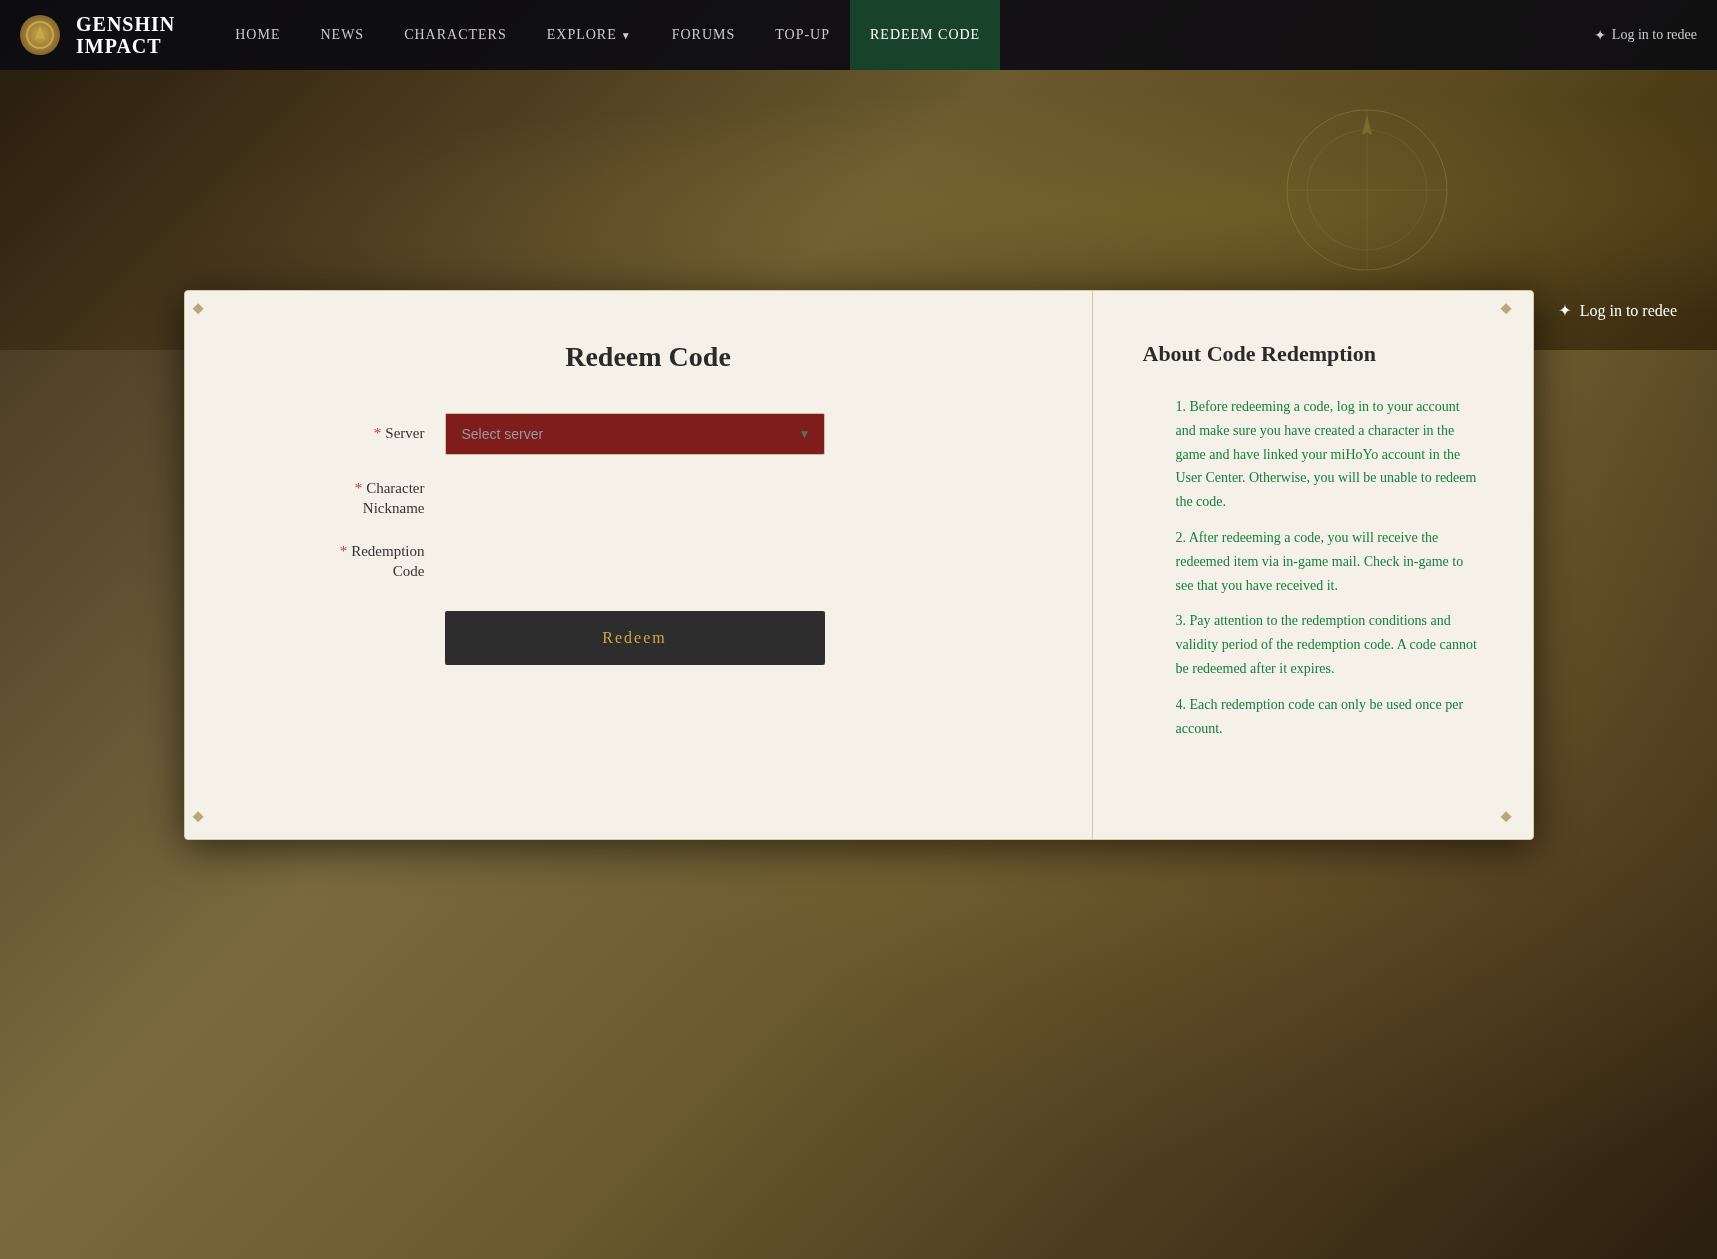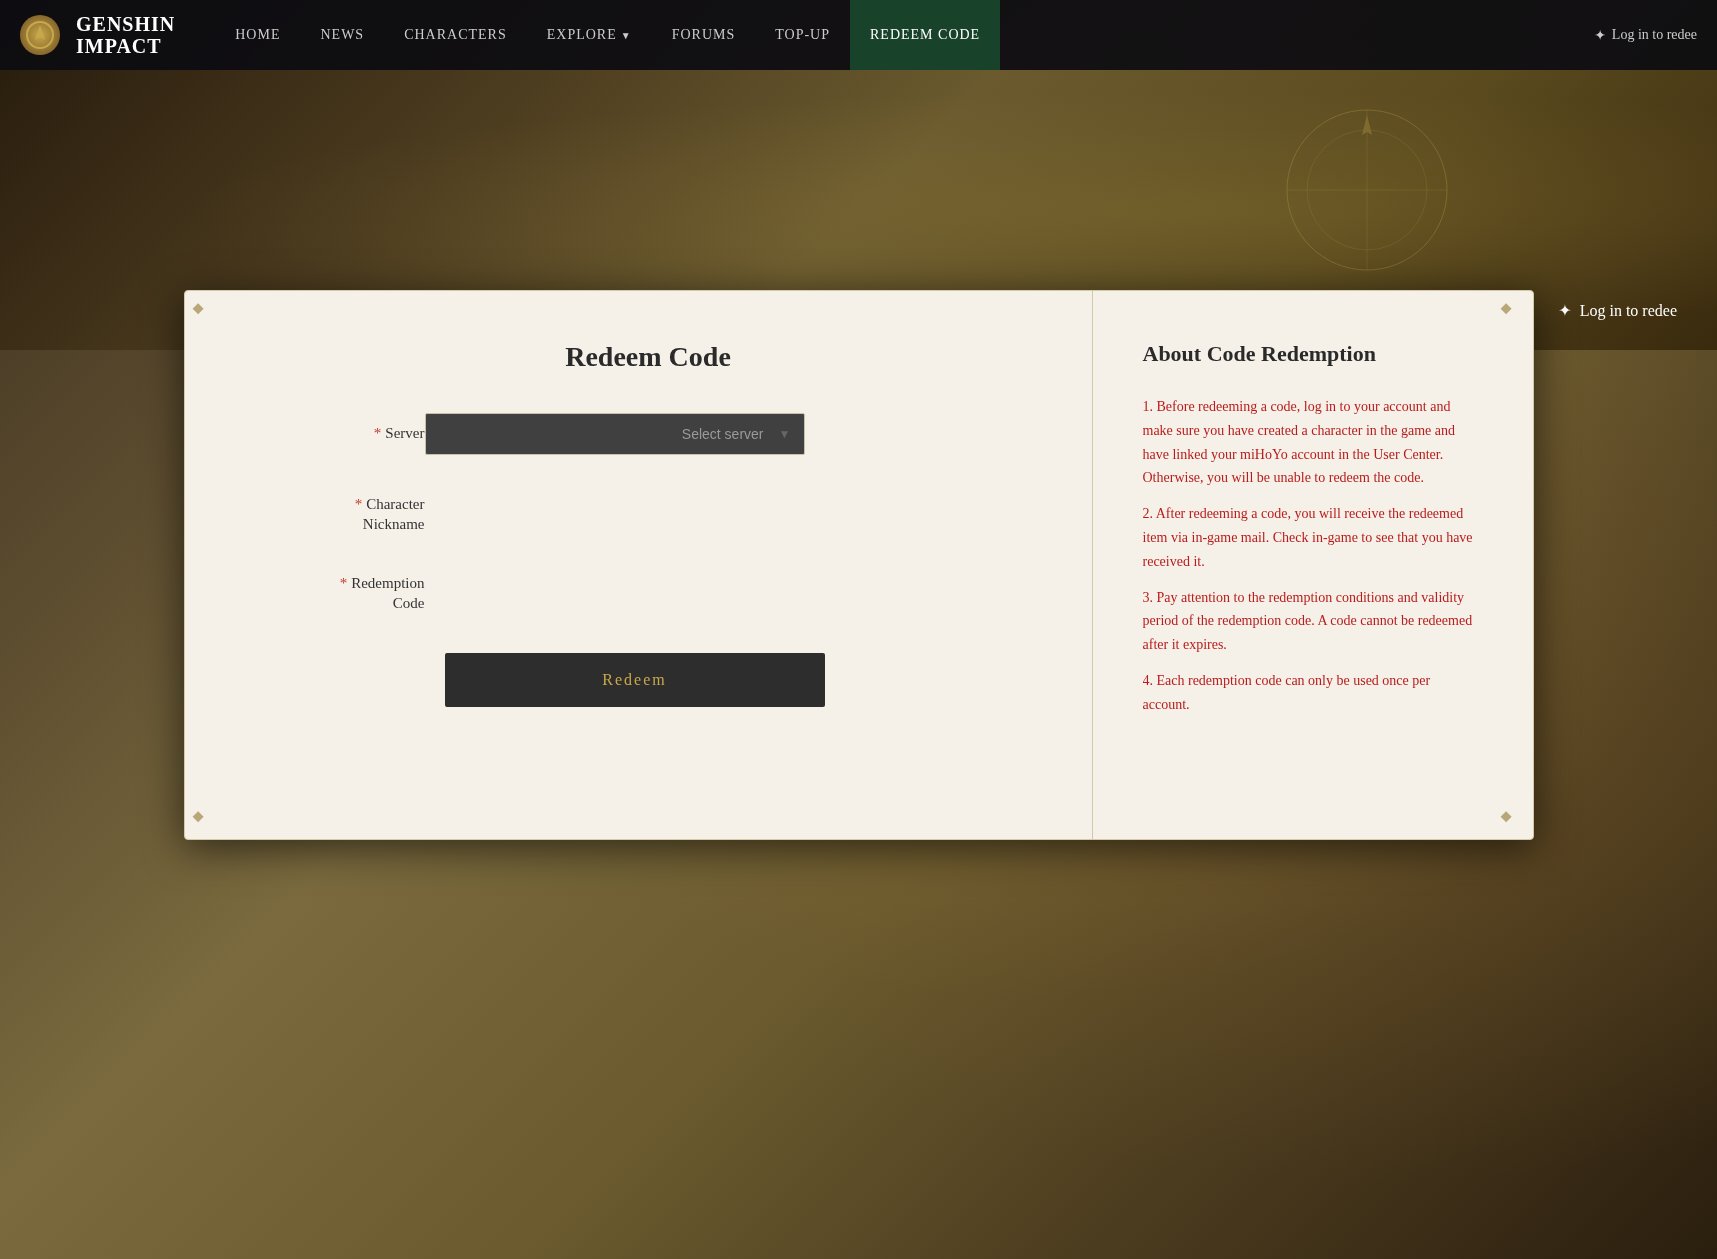--- a/index.html
+++ b/index.html
@@ -205,21 +205,22 @@
       font-size: 28px;
       font-weight: bold;
       color: #2a2a2a;
       margin-bottom: 40px;
       text-align: center;
     }
 
     .form-row {
       display: flex;
       align-items: center;
-      margin-bottom: 40px;
+      margin-bottom: 24px;
+      gap: 20px;
     }
 
     .form-label {
       width: 160px;
       text-align: right;
       font-size: 15px;
       color: #333;
       line-height: 1.3;
       flex-shrink: 0;
     }
@@ -235,27 +236,26 @@
     }
 
     .select-wrapper {
       position: relative;
     }
 
     .select-input {
       width: 100%;
       padding: 12px 40px 12px 16px;
       border: 1px solid #c8c0a8;
-      background: #404040;
+      background: #7f1d1d;
       font-size: 14px;
       color: #999;
       appearance: none;
       cursor: pointer;
       border-radius: 2px;
-      text-align: right;
     }
 
     .select-arrow {
       position: absolute;
       right: 14px;
       top: 50%;
       transform: translateY(-50%);
       pointer-events: none;
       color: #666;
       font-size: 12px;
@@ -304,25 +304,26 @@
 
     .right-panel-title {
       font-size: 22px;
       font-weight: bold;
       color: #2a2a2a;
       margin-bottom: 28px;
     }
 
     .right-panel-content {
       font-size: 14px;
-      color: #b91c1c;
+      color: #15803d;
       line-height: 1.7;
       height: 380px;
       overflow-y: auto;
       padding-right: 10px;
+      margin-left: 33px;
     }
 
     .right-panel-content p {
       margin-bottom: 12px;
     }
 
     
     .right-panel-content::-webkit-scrollbar {
       width: 8px;
     }

